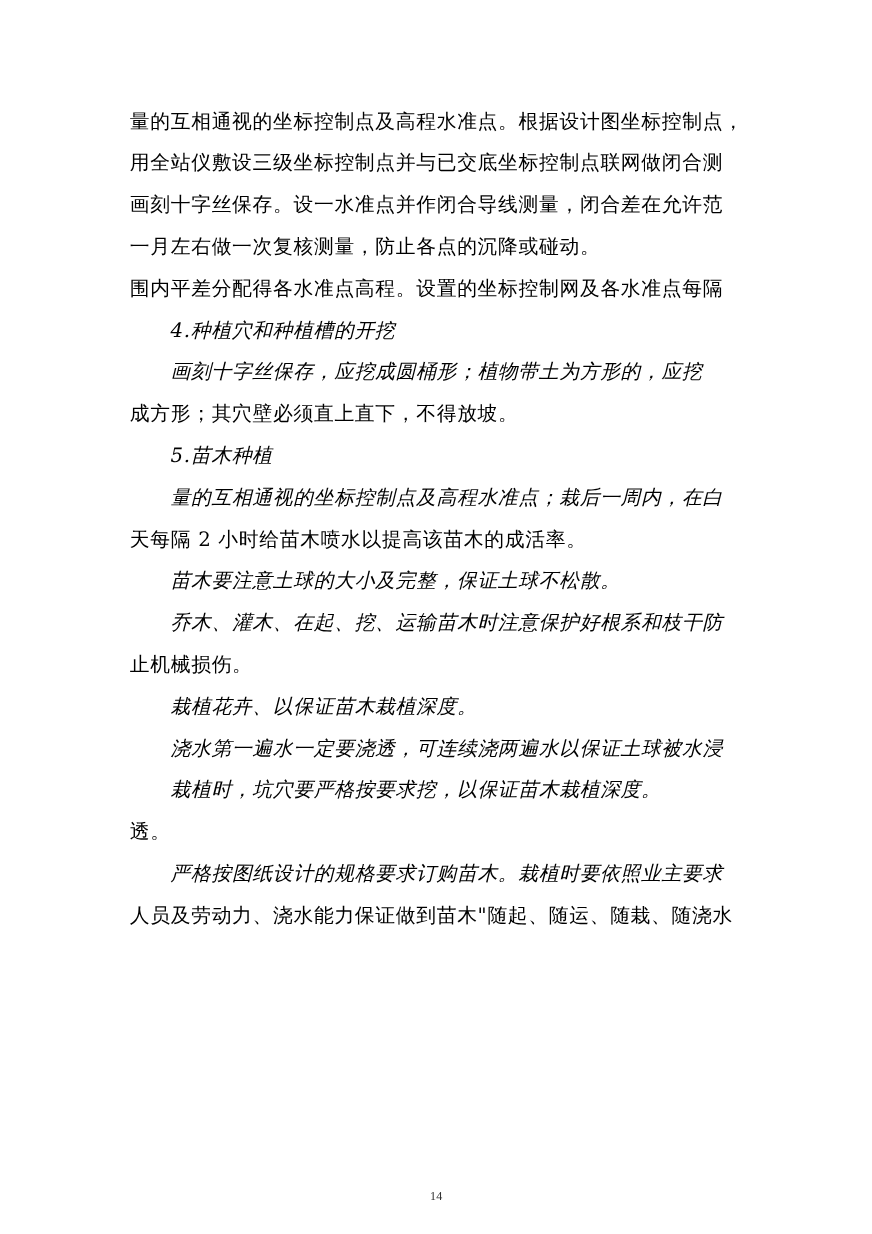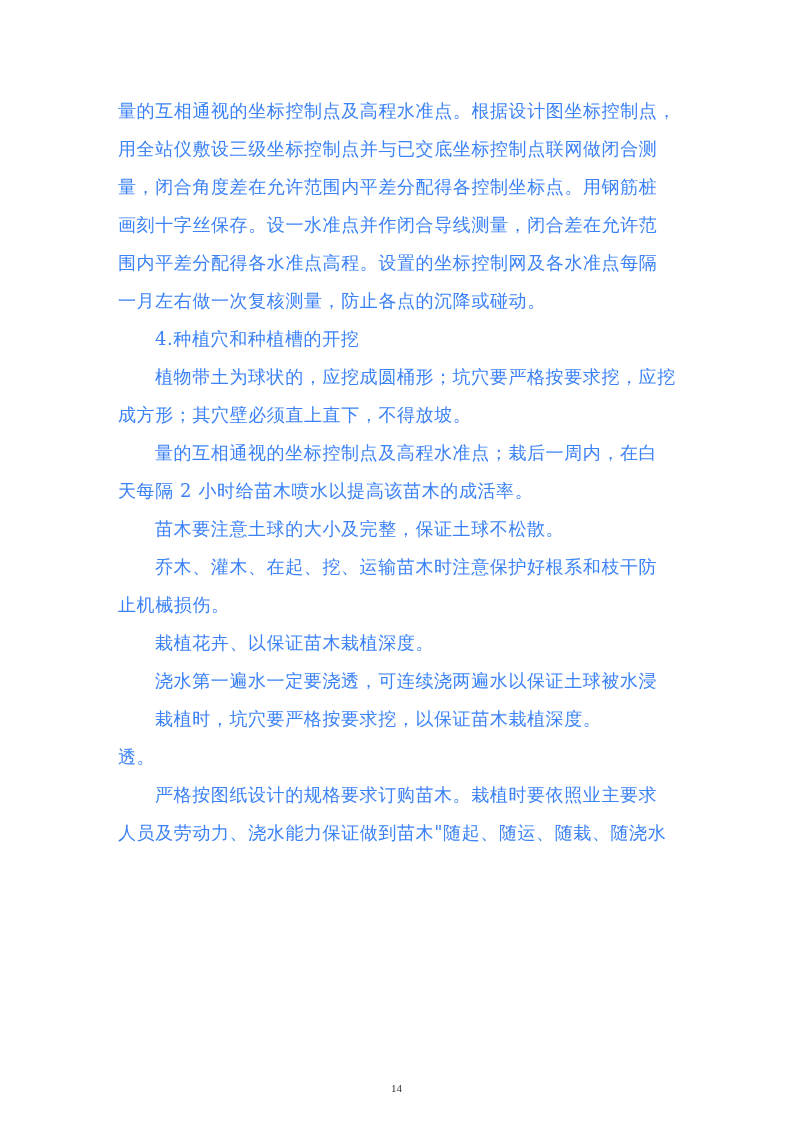--- a/index.html
+++ b/index.html
@@ -1,41 +1,41 @@
 <!DOCTYPE html>
 <html><head>
 <meta charset="utf-8">
 <style>
   html, body { margin: 0; padding: 0; background: #ffffff; }
   body { width: 793px; height: 1122px; position: relative; overflow: hidden; }
   .page {
     position: absolute; left: 118px; top: 92px; width: 556px;
     font-family: "DejaVu Serif", "Liberation Serif", serif;
-    font-size: 18px; color: #3b82f6; line-height: 38px;
+    font-size: 18px; color: #000000; line-height: 38px;
   }
   .line { height: 38px; white-space: nowrap; overflow: visible; letter-spacing: 0.6px; }
-  .indent { padding-left: 37px; }
+  .indent { padding-left: 37px; font-style: italic; }
   .page-number {
     position: absolute; left: 0; width: 793px; top: 1082px; text-align: center;
     font-family: "Liberation Serif", serif; font-size: 11px; color: #333333;
   }
 </style>
 </head>
 <body>
 
 <div class="page">
   <div class="line">量的互相通视的坐标控制点及高程水准点。根据设计图坐标控制点，</div>
   <div class="line">用全站仪敷设三级坐标控制点并与已交底坐标控制点联网做闭合测</div>
-  <div class="line">量，闭合角度差在允许范围内平差分配得各控制坐标点。用钢筋桩</div>
   <div class="line">画刻十字丝保存。设一水准点并作闭合导线测量，闭合差在允许范</div>
+  <div class="line">一月左右做一次复核测量，防止各点的沉降或碰动。</div>
   <div class="line">围内平差分配得各水准点高程。设置的坐标控制网及各水准点每隔</div>
-  <div class="line">一月左右做一次复核测量，防止各点的沉降或碰动。</div>
   <div class="line indent">4.种植穴和种植槽的开挖</div>
-  <div class="line indent">植物带土为球状的，应挖成圆桶形；坑穴要严格按要求挖，应挖</div>
+  <div class="line indent">画刻十字丝保存，应挖成圆桶形；植物带土为方形的，应挖</div>
   <div class="line">成方形；其穴壁必须直上直下，不得放坡。</div>
+  <div class="line indent">5.苗木种植</div>
   <div class="line indent">量的互相通视的坐标控制点及高程水准点；栽后一周内，在白</div>
   <div class="line">天每隔 2 小时给苗木喷水以提高该苗木的成活率。</div>
   <div class="line indent">苗木要注意土球的大小及完整，保证土球不松散。</div>
   <div class="line indent">乔木、灌木、在起、挖、运输苗木时注意保护好根系和枝干防</div>
   <div class="line">止机械损伤。</div>
   <div class="line indent">栽植花卉、以保证苗木栽植深度。</div>
   <div class="line indent">浇水第一遍水一定要浇透，可连续浇两遍水以保证土球被水浸</div>
   <div class="line indent">栽植时，坑穴要严格按要求挖，以保证苗木栽植深度。</div>
   <div class="line">透。</div>
   <div class="line indent">严格按图纸设计的规格要求订购苗木。栽植时要依照业主要求</div>

